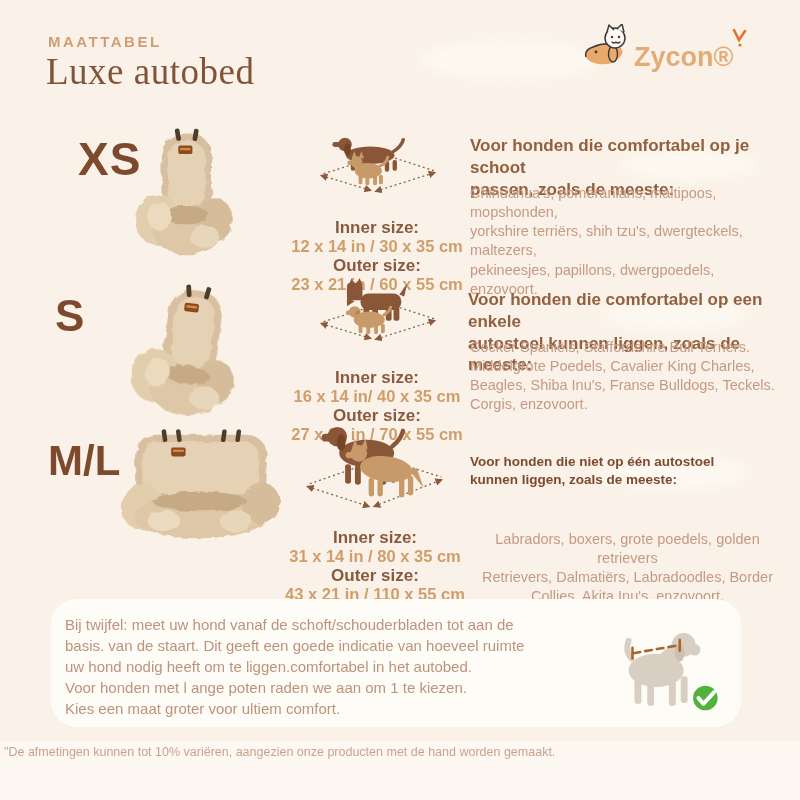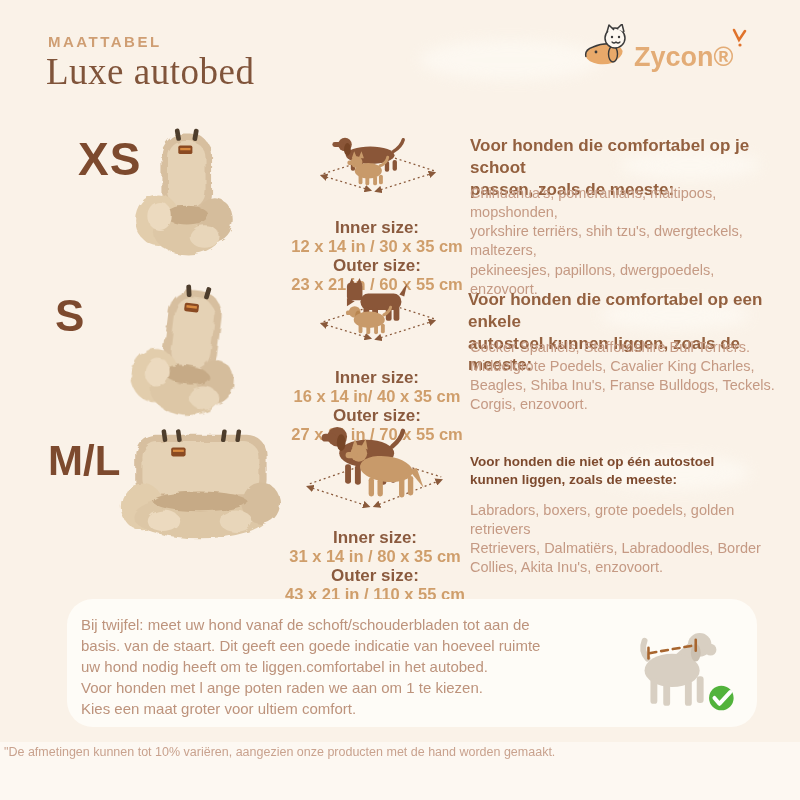--- a/index.html
+++ b/index.html
@@ -39,23 +39,23 @@
   .ml-dims{left:280px;top:504px;}
   .dim-label{font-size:17px;color:#8a5a3e;}
   .dim-value{font-size:16.5px;color:#cf9e6b;}
 
   .ml-text{white-space:pre-line;}
   .desc-head{position:absolute;left:470px;width:315px;font-size:17px;color:#93603f;line-height:1.28;font-weight:bold;}
   .desc-body{position:absolute;left:470px;width:315px;font-size:14.5px;color:#c59a84;line-height:1.32;}
   .xs-head{top:135px;}  .xs-body{top:184px;}
   .s-head{top:289px;left:468px;}   .s-body{top:338px;}
   .ml-head{top:445px;font-size:13.5px;font-weight:bold;color:#7d4a2e;line-height:1.35;margin-top:8px;}
-  .ml-body{top:501px;}
-
-  .note-box{position:absolute;left:67px;top:599px;width:690px;height:128px;
+  .ml-body{top:530px;text-align:center;}
+
+  .note-box{position:absolute;left:51px;top:599px;width:690px;height:128px;
             background:#fefcf7;border-radius:26px;}
   .note-text{position:absolute;left:14px;top:15px;width:540px;font-size:15px;
              color:#bd937c;line-height:1.4;}
   .note-dog{position:absolute;left:548px;top:10px;width:128px;height:108px;}
 
   .footnote{position:absolute;left:4px;top:745px;font-size:12.5px;color:#c9a28e;}
 </style>
 </head>
 <body>
 

